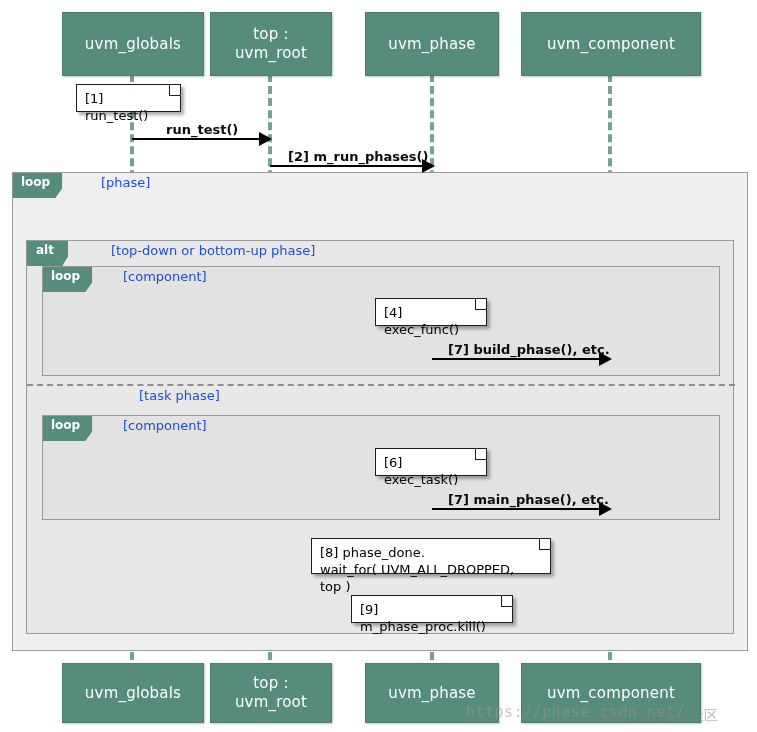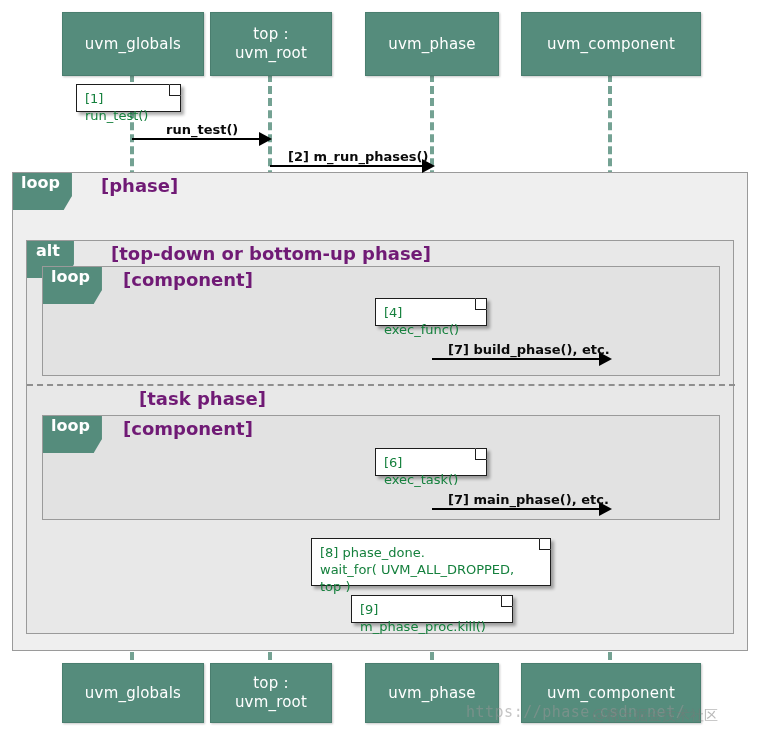--- a/index.html
+++ b/index.html
@@ -53,55 +53,55 @@
     z-index: 2;
   }
   .frame.lvl0 { background: #efefef; }
   .frame.lvl1 { background: #e8e8e8; }
   .frame.lvl2 { background: #e2e2e2; }
 
   .frame-tag {
     position: absolute;
     left: 0;
     top: 0;
-    height: 37px;
+    height: 25px;
     background: #558c7c;
     color: #ffffff;
-    font-size: 16px;
+    font-size: 12px;
     font-weight: bold;
     line-height: 19px;
     padding: 0 12px 0 8px;
     box-sizing: border-box;
     -webkit-clip-path: polygon(0 0, 100% 0, 100% 62%, 86% 100%, 0 100%);
     clip-path: polygon(0 0, 100% 0, 100% 62%, 86% 100%, 0 100%);
     z-index: 5;
     box-shadow: 1px 1px 1px rgba(0,0,0,0.2);
   }
   .frame-cond {
     position: absolute;
-    font-size: 18px;
-    font-weight: bold;
-    color: #701a75;
+    font-size: 13px;
+    font-weight: normal;
+    color: #1d4ed8;
     white-space: nowrap;
     z-index: 5;
   }
   .frame-divider {
     position: absolute;
     border-top: 2px dashed #8f8f8f;
     z-index: 4;
   }
 
   
   .note {
     position: absolute;
     background: #ffffff;
     border: 1px solid #1d1d1d;
     font-size: 13px;
     line-height: 17px;
-    color: #15803d;
+    color: #000000;
     padding: 5px 14px 5px 8px;
     box-sizing: border-box;
     white-space: pre-line;
     z-index: 8;
     box-shadow: 3px 3px 3px rgba(0,0,0,0.32);
   }
   .note::after {
     content: "";
     position: absolute;
     top: -1px;
@@ -219,21 +219,21 @@
     <span>uvm_component</span>
   </div>
 
   <div class="note" style="left:76px; top:84px; width:105px; height:28px;">[1] run_test()</div>
 
 
   <div class="note" style="left:375px; top:298px; width:112px; height:28px;">[4] exec_func()</div>
 
   <div class="note" style="left:375px; top:448px; width:112px; height:28px;">[6] exec_task()</div>
 
-  <div class="note" style="left:311px; top:538px; width:240px; height:48px;">[8] phase_done.
+  <div class="note" style="left:311px; top:538px; width:240px; height:36px;">[8] phase_done.
 wait_for( UVM_ALL_DROPPED, top )</div>
 
   <div class="note" style="left:351px; top:595px; width:162px; height:28px;">[9] m_phase_proc.kill()</div>
 
   <div class="msg" style="left:132px; top:118px; width:140px; height:22px;">
     <div class="msg-line" style="width:136px;"></div>
     <div class="msg-head" style="left:127px;"></div>
     <div class="msg-label" style="left:34px;">run_test()</div>
   </div>
 

